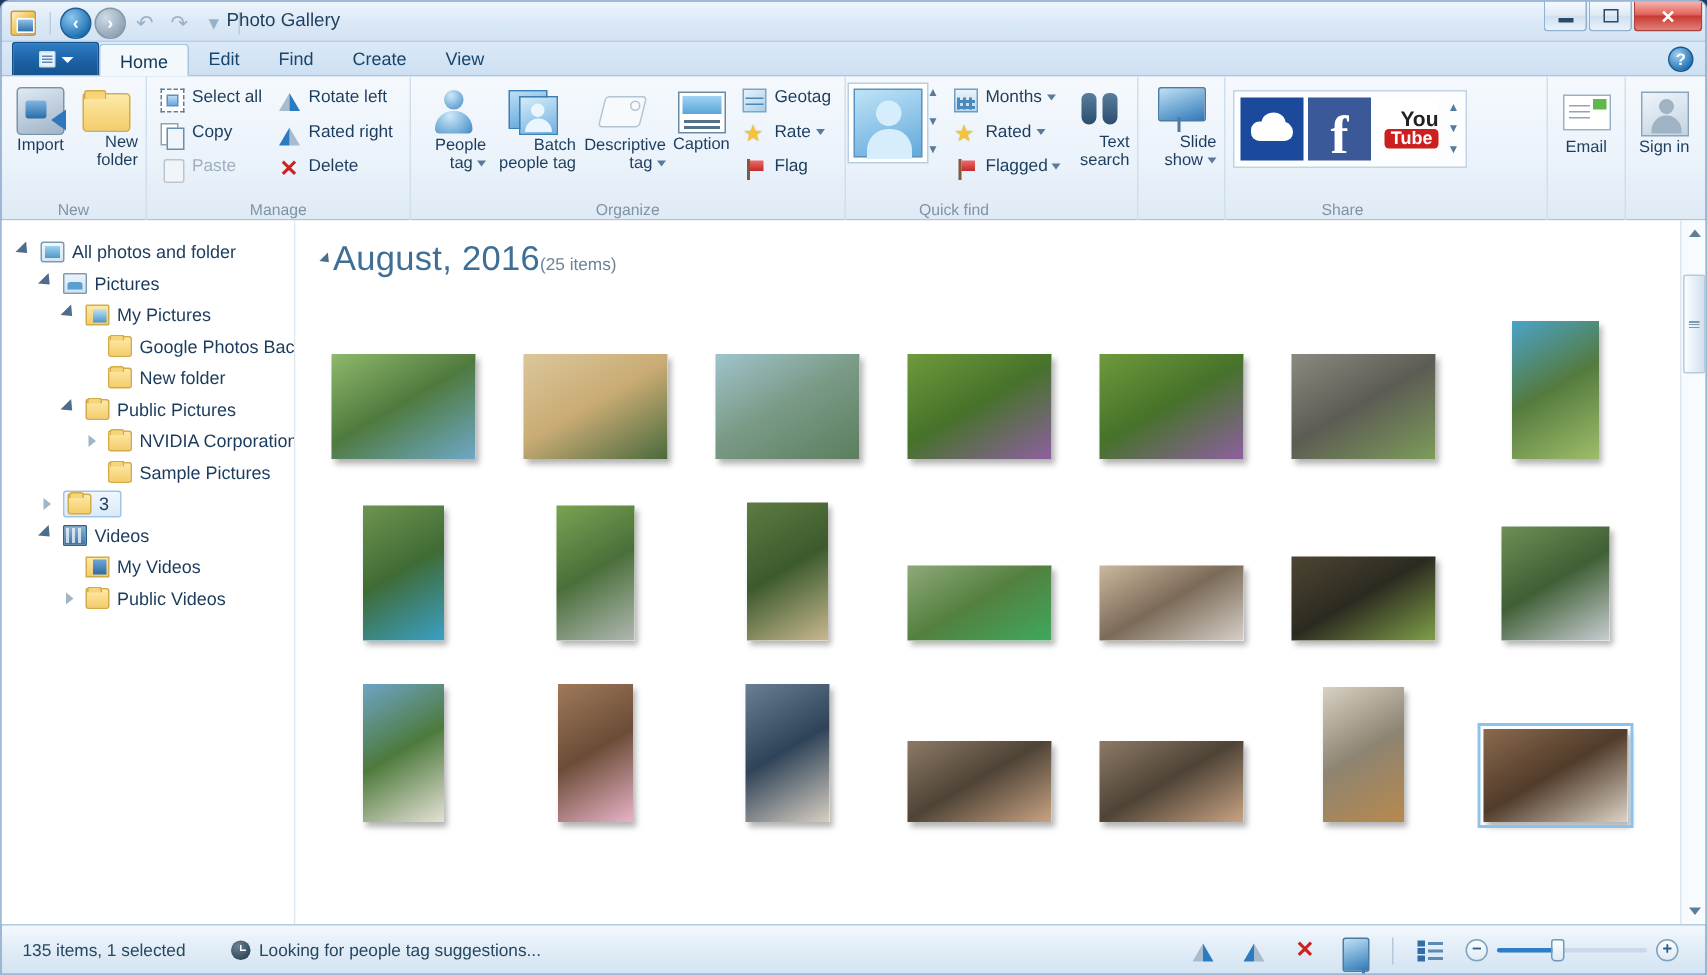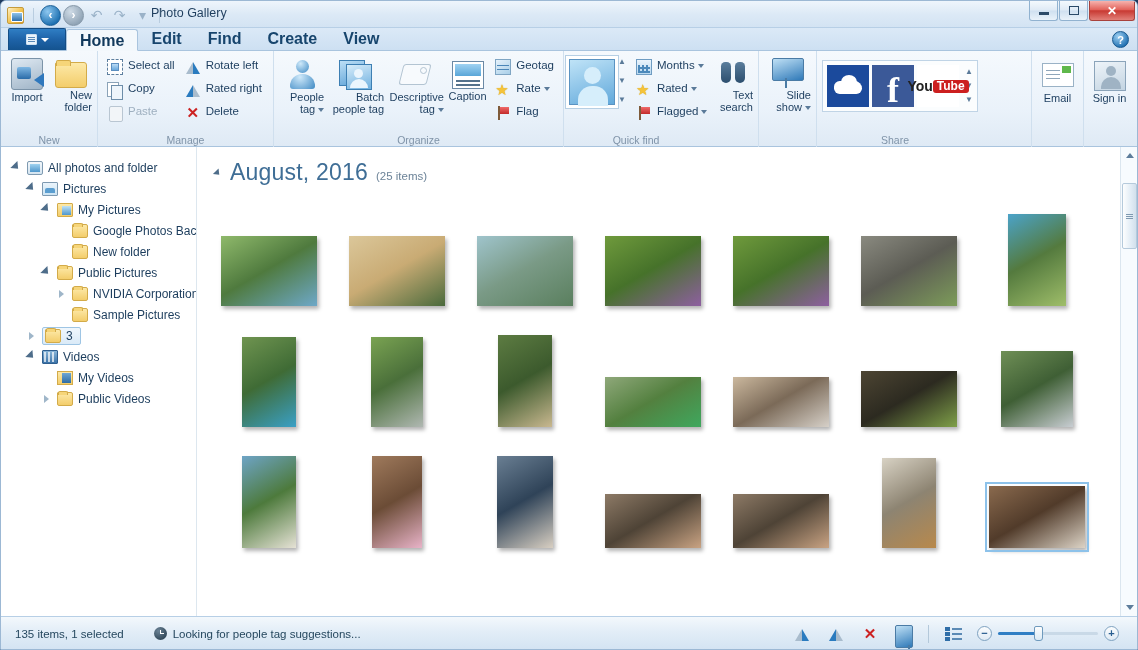--- a/index.html
+++ b/index.html
@@ -80,21 +80,21 @@
     background: linear-gradient(180deg,#2f7ec4 0%, #1e63a8 50%, #14538f 100%);
     border: 1px solid #144d85; border-bottom: none;
     border-radius: 2px 2px 0 0;
     display: flex; align-items: center; justify-content: center; gap: 4px;
   }
   .filetab .menu-g { width:11px; height:11px; background:#eaf3fb; border:1px solid #cfe1f1; border-radius:1px; }
   .filetab .menu-g::after{content:"";display:block;margin:2px 1px;height:1px;background:#5a8ab8;box-shadow:0 2px 0 #5a8ab8,0 4px 0 #5a8ab8;}
   .caret-w { width:0;height:0;border-left:4px solid transparent;border-right:4px solid transparent;border-top:4px solid #fff; }
   .tab {
     padding: 0 13px; height: 22px; line-height: 22px;
-    font-size: 16px; color: #17456d; font-weight: bold;
+    font-size: 12px; color: #17456d;
   }
   .tab.active {
     background: #f3f8fc;
     border: 1px solid #a9c4de; border-bottom: 1px solid #f3f8fc;
     border-radius: 3px 3px 0 0; margin-bottom: -1px;
     color: #11395c;
   }
   .helpbtn {
     position: absolute; right: 8px; top: 3px;
     width: 17px; height: 17px; border-radius: 50%;
@@ -192,21 +192,21 @@
   .share-box {
     display:flex; gap:3px; padding:4px; margin-top:5px;
     background:#fbfdfe; border:1px solid #c0d4e6;
   }
   .tile { width:42px; height:42px; position:relative; }
   .tile.onedrive { background:#1b4a9c; }
   .tile.onedrive:after{content:"";position:absolute;left:7px;top:16px;width:28px;height:13px;background:#fff;border-radius:7px 9px 7px 7px;box-shadow:inset -6px -3px 0 -4px rgba(0,0,0,0);}
   .tile.onedrive:before{content:"";position:absolute;left:14px;top:10px;width:16px;height:14px;background:#fff;border-radius:50%;}
   .tile.fb { background:#3b5998; display:flex;align-items:flex-end;justify-content:center; }
   .tile.fb span { font-family:"Liberation Serif",serif; color:#fff; font-size:36px; font-weight:bold; line-height:34px; }
-  .tile.yt { background:#fff; display:flex;flex-direction:row;align-items:center;justify-content:center; }
+  .tile.yt { background:#fff; display:flex;flex-direction:column;align-items:flex-end;justify-content:center; }
   .tile.yt .you { font-size:14px;font-weight:bold;color:#222;line-height:13px; }
   .tile.yt .tube { background:#cc1f1f;color:#fff;font-size:12px;font-weight:bold;border-radius:3px;padding:0 4px;line-height:13px; }
   .ico-email32 { width:32px;height:24px;background:#fff;border:1px solid #9ab2c6; }
   .ico-email32:before{content:"";position:absolute;right:2px;top:2px;width:9px;height:7px;background:#5fb84b;}
   .ico-email32:after{content:"";position:absolute;left:3px;top:6px;width:14px;height:1px;background:#8fa6ba;box-shadow:0 4px 0 #8fa6ba,0 8px 0 #8fa6ba;}
   .ico-signin32 { width:32px;height:30px;background:linear-gradient(160deg,#eef4f9,#c3d4e2);border:1px solid #8ba4ba; }
   .ico-signin32 .h{position:absolute;left:11px;top:4px;width:10px;height:10px;border-radius:50%;background:#9fb3c4;}
   .ico-signin32 .b{position:absolute;left:6px;top:15px;width:20px;height:12px;border-radius:10px 10px 0 0;background:#9fb3c4;}
 
   
@@ -236,21 +236,21 @@
   .ti.myvideo{background:linear-gradient(180deg,#fde9a8,#f3cd6b);border:1px solid #d3ab49;}
   .ti.myvideo:after{content:"";position:absolute;left:4px;top:1px;right:1px;bottom:1px;background:linear-gradient(180deg,#6fa7d4,#2e6ca4);}
   .tree-item.selected .lblbox {
     background: linear-gradient(180deg,#f0f7fd,#daeaf7);
     border: 1px solid #9ec5e4; border-radius: 2px; padding: 0 7px 0 2px;
   }
   .tree-item.selected .ti { box-shadow: none; }
   .lblbox { display:flex; align-items:center; gap:5px; height:18px; padding-right:2px; }
 
   .gallery { flex: 1; position: relative; overflow: hidden; background: #fff; }
-  .gal-header { padding: 12px 0 0 18px; display: flex; align-items: baseline; gap: 8px; }
+  .gal-header { padding: 12px 0 0 18px; display: flex; align-items: baseline; gap: 0; }
   .gal-caret { width:0;height:0;border-top:4px solid transparent;border-bottom:4px solid transparent;border-left:5px solid #4e6d8a;transform:rotate(45deg);align-self:center;margin-right:2px;}
   .gal-title { font-size: 23px; color: #3f6e96; font-weight: normal; letter-spacing: .2px; }
   .gal-count { font-size: 11.5px; color: #6c8398; }
   .grid { position:absolute; left:18px; top:56px; right:8px; bottom:0; }
   .cell { position: absolute; }
   .thumb {
     position:absolute; bottom:0; left:50%; transform: translateX(-50%);
     box-shadow: 2px 3px 4px rgba(0,0,0,.30);
     background-size: cover; background-position: center;
   }

